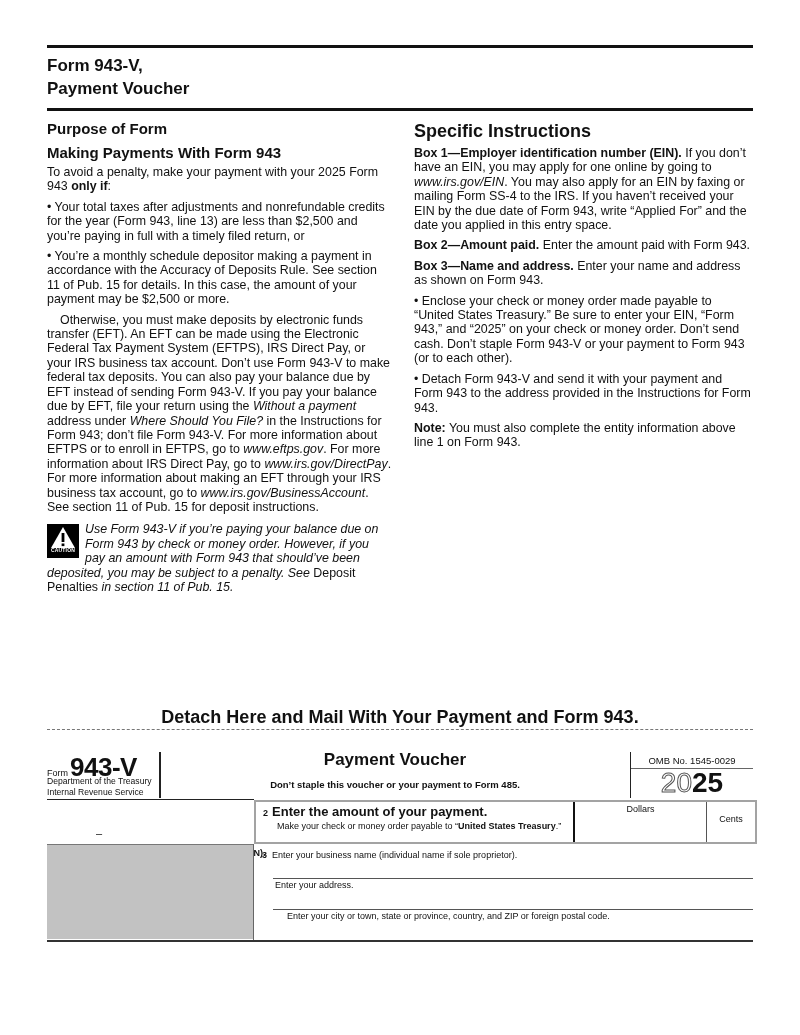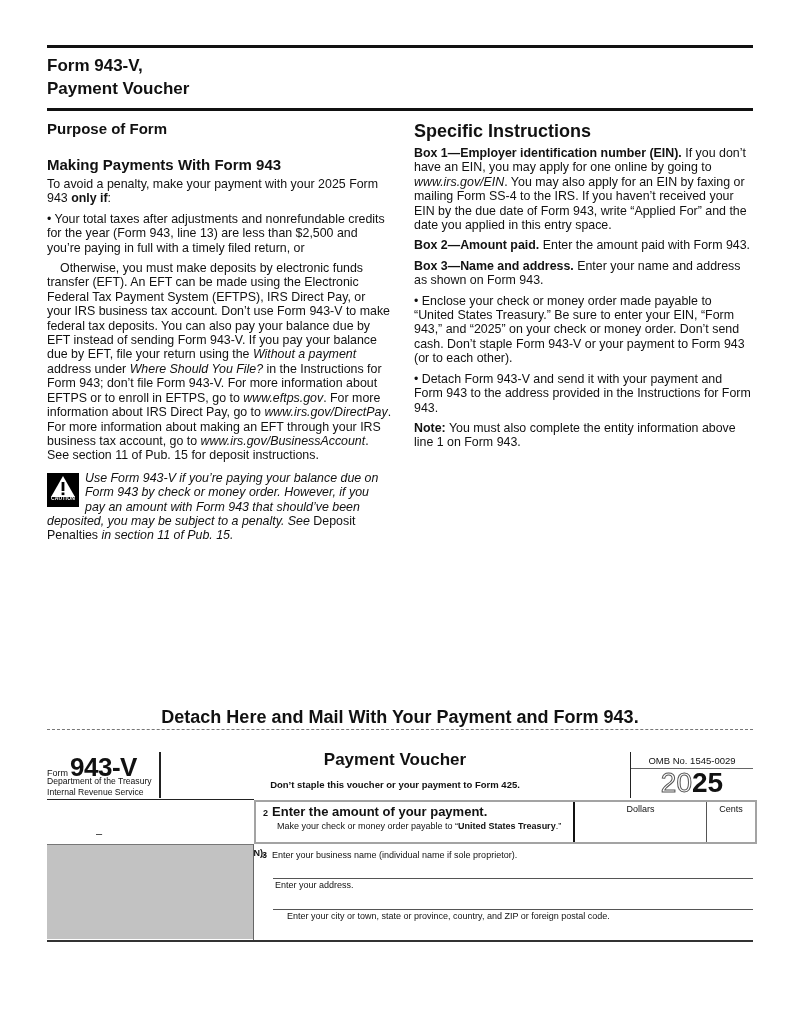--- a/index.html
+++ b/index.html
@@ -32,23 +32,24 @@
 
 <div class="rule-thick" style="top:45px;"></div>
 <div class="abs title">
   <div>Form 943-V,</div>
   <div>Payment Voucher</div>
 </div>
 <div class="rule-thick" style="top:108px;"></div>
 
 <div class="col col-left">
   <h2 class="h-sec">Purpose of Form</h2>
-  <h2 class="h-sec" style="margin-top:18px;">Making Payments With Form 943</h2>
+  <h2 class="h-sec" style="margin-top:6px;">Making Payments With Form 943</h2>
   <p><span>To avoid a penalty, make your payment with your 2025 Form 943 </span><b>only if</b><span>:</span></p>
   <p>• Your total taxes after adjustments and nonrefundable credits for the year (Form 943, line 13) are less than $2,500 and you’re paying in full with a timely filed return, or</p>
+  <p>• You’re a monthly schedule depositor making a payment in accordance with the Accuracy of Deposits Rule. See section 11 of Pub. 15 for details. In this case, the amount of your payment may be $2,500 or more.</p>
   <p class="indent"><span>Otherwise, you must make deposits by electronic funds transfer (EFT). An EFT can be made using the Electronic Federal Tax Payment System (EFTPS), IRS Direct Pay, or your IRS business tax account. Don’t use Form 943-V to make federal tax deposits. You can also pay your balance due by EFT instead of sending Form 943-V. If you pay your balance due by EFT, file your return using the </span><i>Without a payment</i><span> address under </span><i>Where Should You File?</i><span> in the Instructions for Form 943; don’t file Form 943-V. For more information about EFTPS or to enroll in EFTPS, go to </span><i>www.eftps.gov</i><span>. For more information about IRS Direct Pay, go to </span><i>www.irs.gov/DirectPay</i><span>. For more information about making an EFT through your IRS business tax account, go to </span><i>www.irs.gov/BusinessAccount</i><span>. See section 11 of Pub. 15 for deposit instructions.</span></p>
   <div class="caution" style="margin-top:8px;">
     <span class="caution-icon">
       <svg width="32" height="26" viewBox="0 0 32 26">
         <polygon points="16,3 28,24 4,24" fill="#fff"></polygon>
         <rect x="14.6" y="9" width="2.8" height="9" fill="#000"></rect>
         <rect x="14.6" y="19.5" width="2.8" height="2.6" fill="#000"></rect>
       </svg>
       <span class="caution-text-lbl">CAUTION</span>
     </span>
@@ -72,21 +73,21 @@
 <div class="abs" style="left:47px; top:752px;">
   <span style="font-size:9px;">Form</span><span style="font-size:26px; font-weight:bold; letter-spacing:-0.5px; margin-left:2px;">943-V</span>
 </div>
 <div class="abs small" style="left:47px; top:776px; font-size:8.6px; line-height:10.5px;">
   <div>Department of the Treasury</div>
   <div>Internal Revenue Service</div>
 </div>
 <div class="vline" style="left:159px; top:752px; width:2px; height:46px;"></div>
 
 <div class="abs" style="left:161px; width:468px; top:750px; text-align:center; font-size:17px; font-weight:bold;">Payment Voucher</div>
-<div class="abs" style="left:161px; width:468px; top:779px; text-align:center; font-size:9.5px; font-weight:bold;">Don’t staple this voucher or your payment to Form 425.</div>
+<div class="abs" style="left:161px; width:468px; top:779px; text-align:center; font-size:9.5px; font-weight:bold;">Don’t staple this voucher or your payment to Form 485.</div>
 
 <div class="vline" style="left:630px; top:752px; width:1px; height:46px;"></div>
 <div class="abs" style="left:631px; width:122px; top:755px; text-align:center; font-size:9.5px;">OMB No. 1545-0029</div>
 <div class="hline" style="left:631px; top:768px; width:122px; height:1px; background:#666;"></div>
 <div class="abs" style="left:631px; width:122px; top:770px; text-align:center; font-size:28px; font-weight:bold; line-height:26px;">
   <span style="color:#fff; -webkit-text-stroke:1px #555; font-weight:normal;">20</span><span>25</span>
 </div>
 
 <div class="hline" style="left:47px; top:799px; width:207px; height:1px;"></div>
 <div class="abs small" style="left:48px; top:848px;font-weight:bold;">
@@ -101,21 +102,21 @@
     <span style="font-size:9px; margin-right:4px;">2</span><span>Enter the amount of your payment.</span>
   </div>
   <div class="abs small" style="left:21px; top:19px; white-space:nowrap;">
     <span>Make your check or money order payable to “</span><b>United States Treasury</b><span>.”</span>
   </div>
   <div class="vline" style="left:317px; top:0; width:2px; height:40px; background:#111;"></div>
   <div class="abs small" style="left:319px; top:0; width:131px; height:40px; text-align:center; padding-top:2px;">
     <span>Dollars</span>
   </div>
   <div class="vline" style="left:450px; top:0; width:1px; height:40px; background:#555;"></div>
-  <div class="abs small" style="left:451px; top:0; width:48px; height:40px; text-align:center; padding-top:2px;">
+  <div class="abs small" style="left:451px; top:0; width:48px; height:40px; text-align:center; padding-top:12px;">
     <span>Cents</span>
   </div>
 </div>
 
 <div class="hline" style="left:47px; top:844px; width:207px; height:1px; background:#777;"></div>
 <div class="gray"></div>
 <div class="vline" style="left:253px; top:844px; width:1px; height:96px; background:#666;"></div>
 
 <div class="abs small" style="left:262px; top:850px;">
   <b style="margin-right:5px;">3</b><span>Enter your business name (individual name if sole proprietor).</span>

